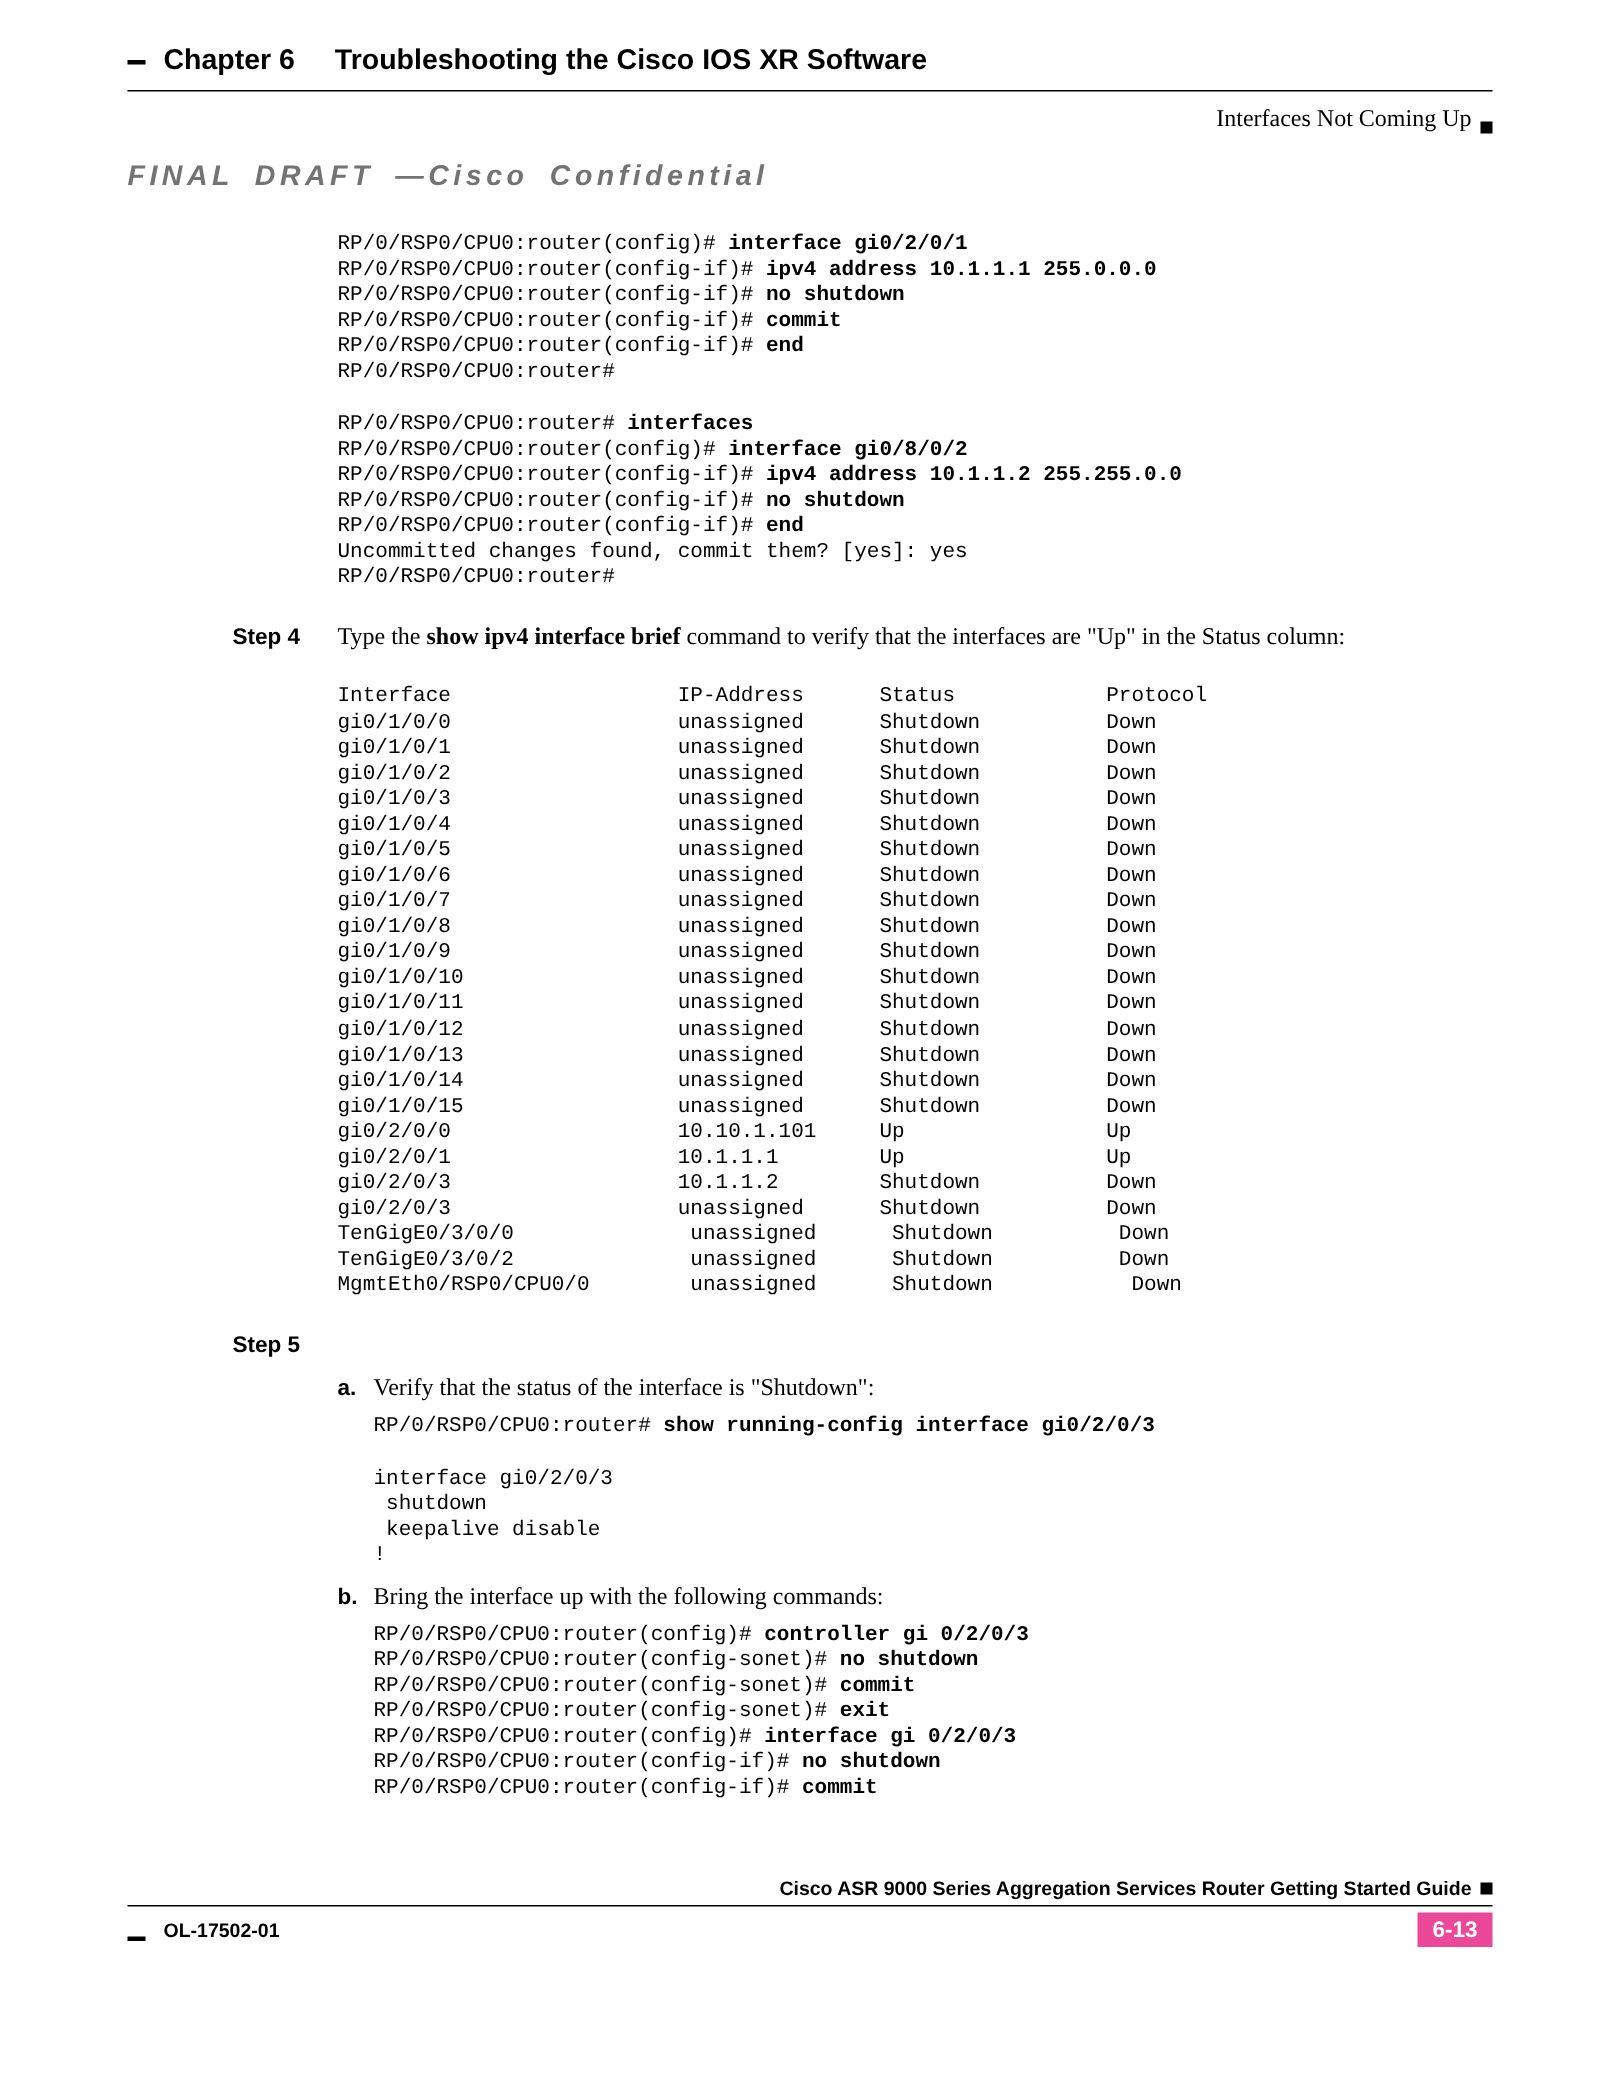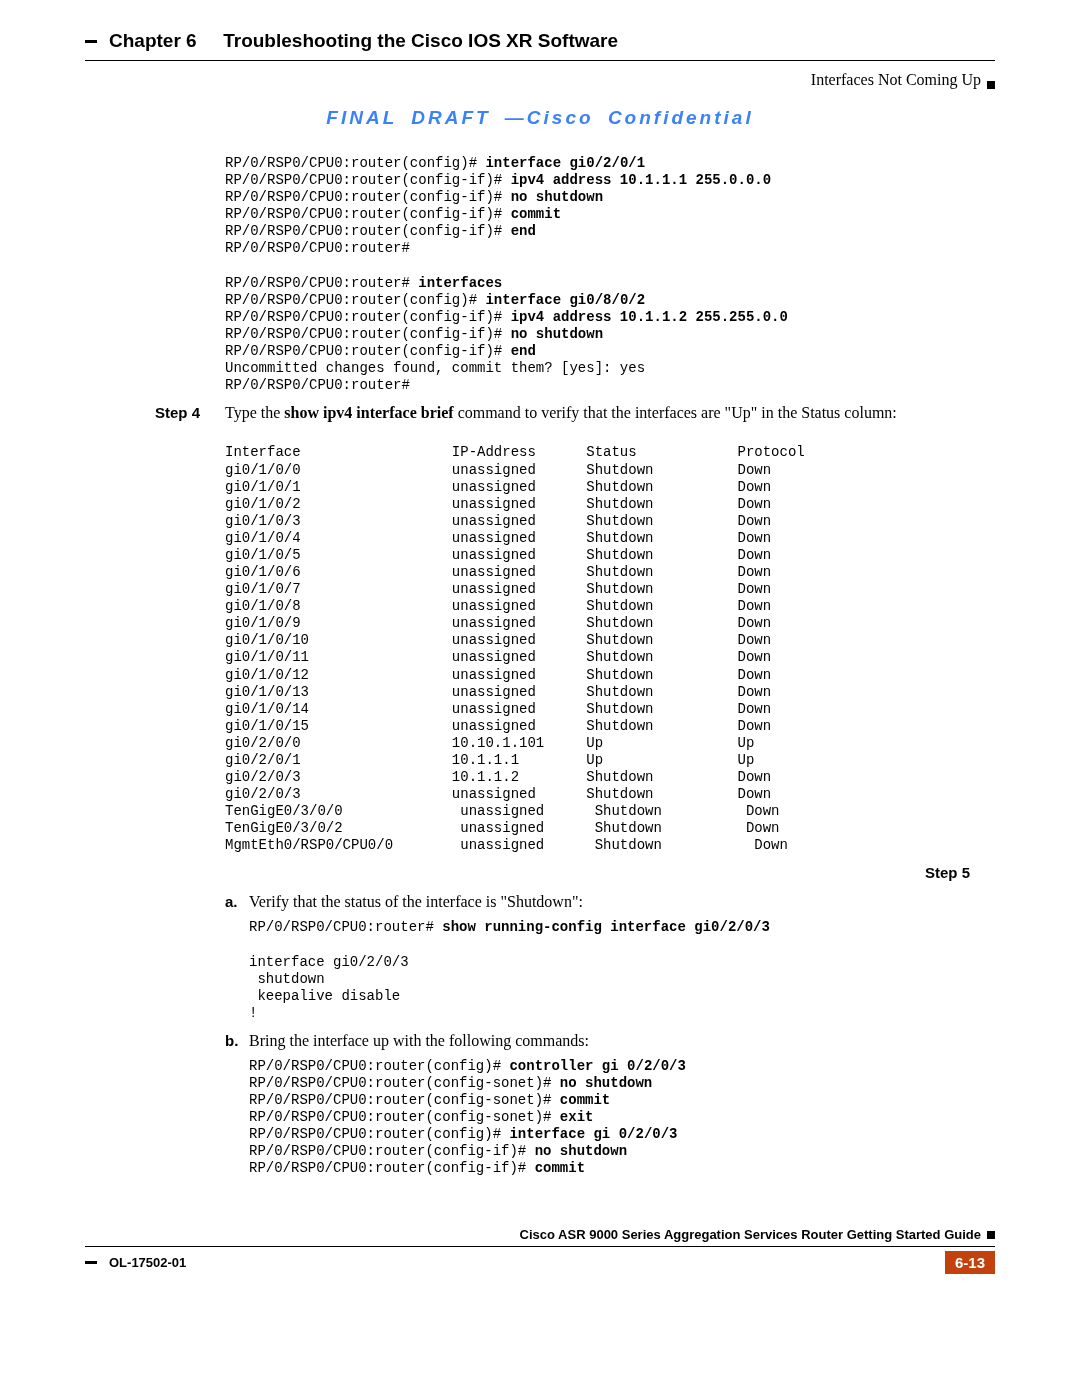--- a/index.html
+++ b/index.html
@@ -46,43 +46,42 @@
       width: 8px;
       height: 8px;
       background: black;
       display: inline-block;
     }
     .rule {
       border-top: 1.5px solid black;
       margin: 2px 0 10px 0;
     }
     .draft-title {
-      text-align: center;
+      text-align: left;
       font-family: Arial, Helvetica, sans-serif;
       font-size: 19px;
       font-weight: bold;
       font-style: italic;
-      color: #3b82f6;
+      color: #737373;
       letter-spacing: 3px;
       word-spacing: 6px;
       margin: 18px 0 26px 0;
     }
     .mono {
       font-family: 'Courier New', Courier, monospace;
       font-size: 14px;
       white-space: pre;
       line-height: 1.22;
       margin-left: 140px;
     }
     .step-row {
       display: flex;
-      margin: 8px 0 8px 0;
+      margin: 20px 0 8px 0;
       font-size: 16px;
       line-height: 1.4;
-      justify-content: flex-end;
     }
     .step-label {
       font-family: Arial, Helvetica, sans-serif;
       font-weight: bold;
       font-size: 15px;
       width: 70px;
       flex-shrink: 0;
       margin-left: 70px;
     }
     .step-body {
@@ -127,25 +126,25 @@
       display: flex;
       justify-content: space-between;
       align-items: center;
       font-family: Arial, Helvetica, sans-serif;
       font-size: 13px;
       font-weight: bold;
       margin-top: 4px;
     }
     .footer-left {
       display: flex;
-      align-items: center;
+      align-items: flex-end;
       gap: 8px;
     }
     .page-num {
-      background: #c2410c;
+      background: #ec4899;
       color: white;
       padding: 3px 10px;
       font-size: 15px;
     }
   </style>
 </head>
 <body>
 
 <div class="page">
   <div class="header">

